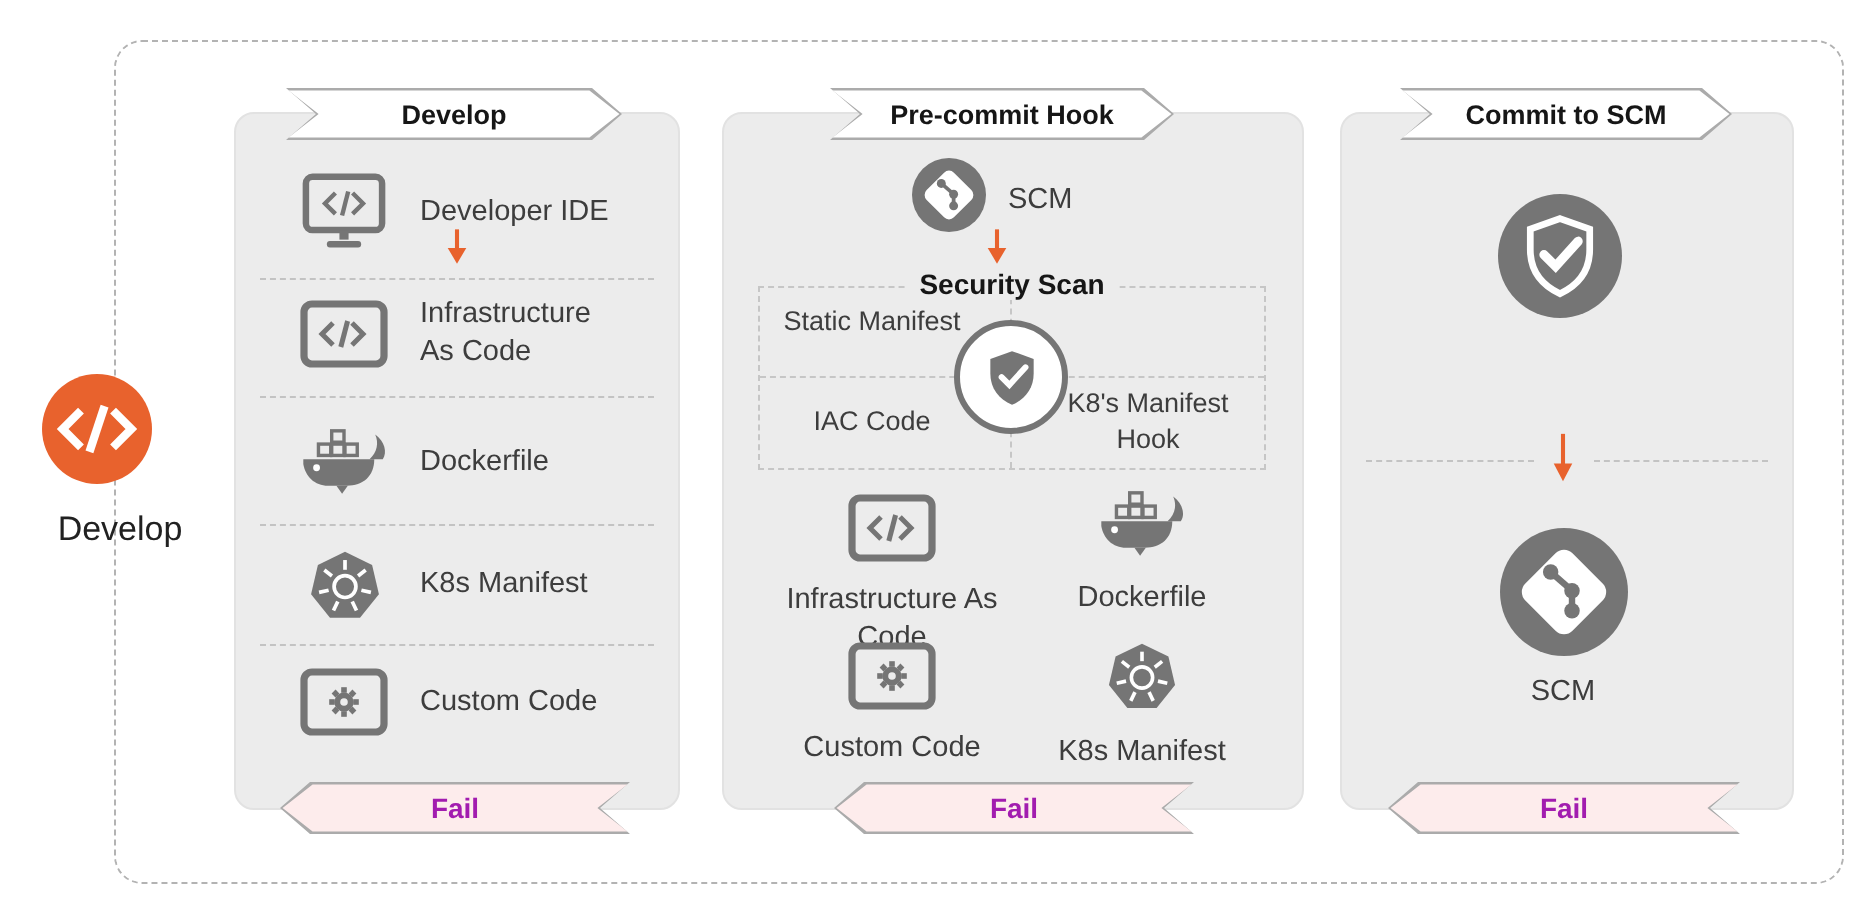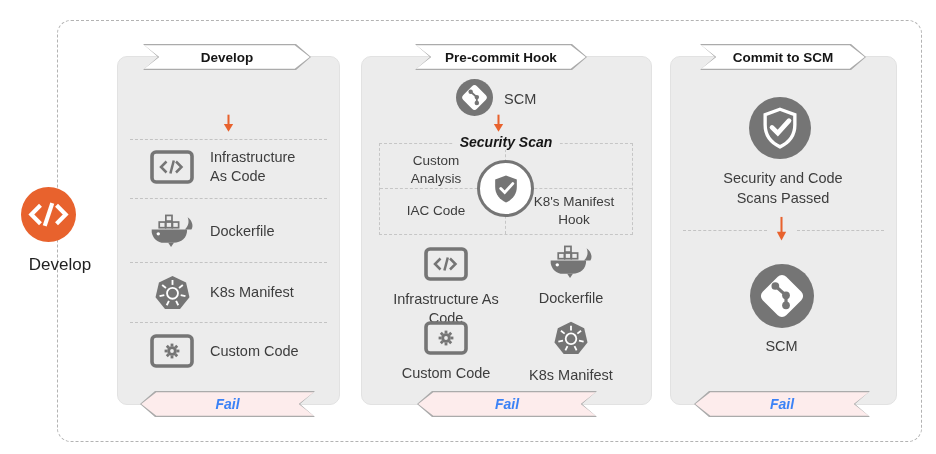--- a/index.html
+++ b/index.html
@@ -27,32 +27,32 @@
   .rb-inner{inset:1.3px;background:#ffffff;}
   .ribbon-right .rb-outer,.ribbon-right .rb-inner{
     clip-path:polygon(0 0,calc(100% - 15px) 0,100% 50%,calc(100% - 15px) 100%,0 100%,15px 50%);
   }
   .ribbon-left .rb-outer,.ribbon-left .rb-inner{
     clip-path:polygon(15px 0,100% 0,calc(100% - 15px) 50%,100% 100%,15px 100%,0 50%);
   }
   .ribbon .rb-label{position:absolute;inset:0;display:flex;align-items:center;justify-content:center;
     font-size:13.5px;font-weight:bold;color:#161616;}
   .ribbon-left .rb-inner{background:#fdecec;}
-  .ribbon-left .rb-label{color:#3b82f6;font-size:14px;font-style:italic;}
+  .ribbon-left .rb-label{color:#a21caf;font-size:14px;}
   
   .p1row{position:absolute;left:28px;width:172px;height:48px;display:flex;align-items:center;gap:12px;}
   .p1icon{width:52px;display:flex;justify-content:center;align-items:center;flex:none;}
   .itm-label{font-size:14.5px;line-height:1.28;color:#3d3d3d;}
   .divider{position:absolute;left:12px;right:12px;border-top:1.5px dashed #c3c3c3;}
   .o-arrow{position:absolute;}
   
   .scm-row{position:absolute;left:94px;top:22px;display:flex;align-items:center;gap:11px;}
   .secbox{position:absolute;left:17px;top:86px;width:252px;height:90px;border:1.5px dashed #c6c6c6;}
   .secbox-title{position:absolute;left:50%;top:-10px;transform:translateX(-50%);background:#ececec;
-    padding:0 7px;font-size:14px;font-weight:bold;color:#161616;white-space:nowrap;font-style:italic;}
+    padding:0 7px;font-size:14px;font-weight:bold;color:#161616;white-space:nowrap;}
   .sec-vdiv{position:absolute;left:125px;top:0;bottom:0;border-left:1.5px dashed #c6c6c6;}
   .sec-hdiv{position:absolute;left:0;right:0;top:44px;border-top:1.5px dashed #c6c6c6;}
   .quad{position:absolute;font-size:13.5px;text-align:center;line-height:1.3;color:#3d3d3d;}
   .shield-badge{position:absolute;left:97px;top:16px;width:51px;height:51px;background:#ffffff;
     border:3.5px solid #757575;border-radius:50%;display:flex;align-items:center;justify-content:center;}
   .art-cell{position:absolute;width:124px;display:flex;flex-direction:column;align-items:center;gap:5px;}
   .art-cell .itm-label{text-align:center;}
   .passed-label{position:absolute;left:32px;top:112px;width:160px;text-align:center;font-size:14.5px;line-height:1.35;color:#3d3d3d;}
   .scm3-label{position:absolute;left:0;top:281px;width:221px;text-align:center;font-size:14.5px;color:#3d3d3d;}
 </style>
@@ -71,20 +71,35 @@
           <path d="M17 16 L9 24 L17 32"></path>
           <path d="M31 16 L39 24 L31 32"></path>
           <path d="M27.3 14 L20.7 34"></path>
         </g>
       </svg>
     </div>
     <div class="dev-label">Develop</div>
   </div>
 
   <div class="panel panel1">
+    <div class="p1row" style="top:25px">
+      <span class="p1icon">
+        <svg viewBox="0 0 44 42" width="42" height="40">
+          <rect x="2" y="2.5" width="40" height="28" rx="3.5" fill="none" stroke="#757575" stroke-width="3.4"></rect>
+          <g stroke="#757575" stroke-width="2.3" fill="none">
+            <path d="M17.5 11 L12 16.5 L17.5 22"></path>
+            <path d="M26.5 11 L32 16.5 L26.5 22"></path>
+            <path d="M24.2 10.2 L21 22.8"></path>
+          </g>
+          <rect x="19.6" y="30.5" width="4.8" height="5" fill="#757575"></rect>
+          <rect x="13" y="36.2" width="18" height="3.4" rx="1.6" fill="#757575"></rect>
+        </svg>
+      </span>
+      <span class="itm-label">Developer IDE</span>
+    </div>
     <div class="o-arrow" style="left:104px;top:57px">
       <svg viewBox="0 0 14 20" width="13" height="19">
         <line x1="7" y1="0.5" x2="7" y2="12" stroke="#E8622D" stroke-width="2.2"></line>
         <path d="M2 10.5 H12 L7 19 Z" fill="#E8622D"></path>
       </svg>
     </div>
     <div class="divider" style="top:82px"></div>
 
     <div class="p1row" style="top:86px">
       <span class="p1icon">
@@ -185,21 +200,21 @@
       <svg viewBox="0 0 14 20" width="13" height="19">
         <line x1="7" y1="0.5" x2="7" y2="12" stroke="#E8622D" stroke-width="2.2"></line>
         <path d="M2 10.5 H12 L7 19 Z" fill="#E8622D"></path>
       </svg>
     </div>
 
     <div class="secbox">
       <div class="sec-vdiv"></div>
       <div class="sec-hdiv"></div>
       <div class="secbox-title">Security Scan</div>
-      <div class="quad" style="left:8px;top:8px;width:96px">Custom Analysis</div>
+      <div class="quad" style="left:8px;top:8px;width:96px">Static Manifest</div>
       <div class="quad" style="left:8px;top:58px;width:96px">IAC Code</div>
       <div class="quad" style="right:2px;top:49px;width:112px">K8's Manifest Hook</div>
       <div class="shield-badge">
         <svg viewBox="0 0 30 34" width="26" height="30">
           <path d="M15 1.5 L27.5 6 V14.5 C27.5 23 22.4 29.3 15 32.5 C7.6 29.3 2.5 23 2.5 14.5 V6 Z" fill="#757575"></path>
           <path d="M9 16.5 L13.5 21 L22.8 10.8" fill="none" stroke="#ffffff" stroke-width="3.4" stroke-linecap="round"></path>
         </svg>
       </div>
     </div>
 
@@ -277,21 +292,20 @@
   </div>
 
   <div class="panel panel3">
     <div style="position:absolute;left:78px;top:40px">
       <svg viewBox="0 0 48 48" width="62" height="62">
         <circle cx="24" cy="24" r="24" fill="#757575"></circle>
         <path d="M24 9.5 L35.5 13.6 V21.5 C35.5 29.8 30.8 35.4 24 38.6 C17.2 35.4 12.5 29.8 12.5 21.5 V13.6 Z" fill="none" stroke="#ffffff" stroke-width="2.6"></path>
         <path d="M17.8 23.5 L22.3 28 L31 18.3" fill="none" stroke="#ffffff" stroke-width="3.6" stroke-linecap="round"></path>
       </svg>
     </div>
-    <div class="passed-label">Security and Code Scans Passed</div>
 
     <div class="divider" style="top:173px;left:12px;width:84px;right:auto"></div>
     <div class="divider" style="top:173px;left:126px;right:12px"></div>
     <div class="o-arrow" style="left:104px;top:159px">
       <svg viewBox="0 0 14 27" width="13" height="26">
         <line x1="7" y1="0.5" x2="7" y2="18" stroke="#E8622D" stroke-width="2.2"></line>
         <path d="M2 16.5 H12 L7 26 Z" fill="#E8622D"></path>
       </svg>
     </div>
 

